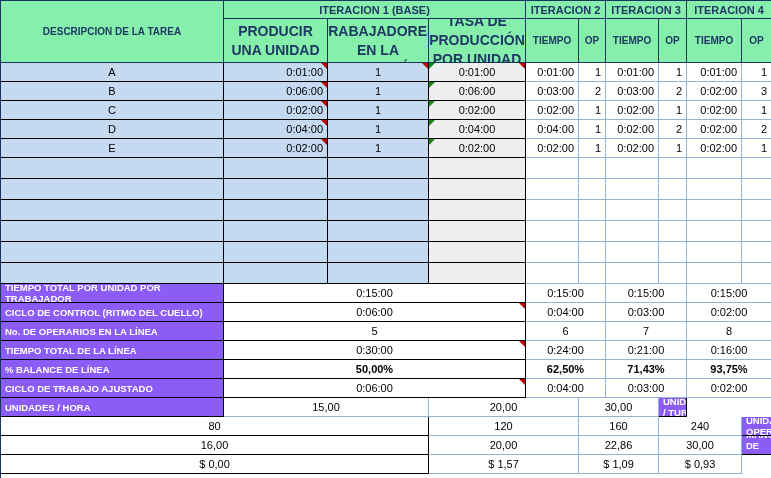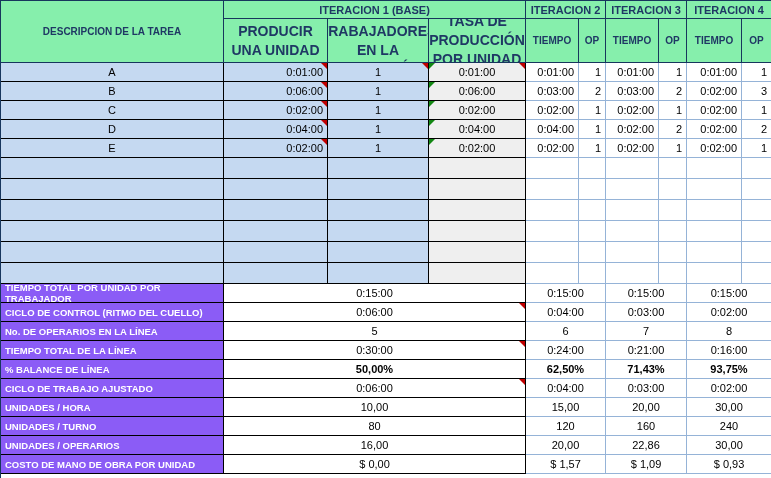--- a/index.html
+++ b/index.html
@@ -210,21 +210,20 @@
   <div class="c s2 wt f11 b">71,43%</div>
   <div class="c s2 wt f11 b">93,75%</div>
 
   <div class="c nv">CICLO DE TRABAJO AJUSTADO</div>
   <div class="c s3 f11"><span class="tri-r"></span><span>0:06:00</span></div>
   <div class="c s2 wt f11">0:04:00</div>
   <div class="c s2 wt f11">0:03:00</div>
   <div class="c s2 wt f11">0:02:00</div>
 
   <div class="c nv">UNIDADES / HORA</div>
-  <div class="c s3 f11">10,00</div>
   <div class="c s2 wt f11">15,00</div>
   <div class="c s2 wt f11">20,00</div>
   <div class="c s2 wt f11">30,00</div>
 
   <div class="c nv">UNIDADES / TURNO</div>
   <div class="c s3 f11">80</div>
   <div class="c s2 wt f11">120</div>
   <div class="c s2 wt f11">160</div>
   <div class="c s2 wt f11">240</div>
 

